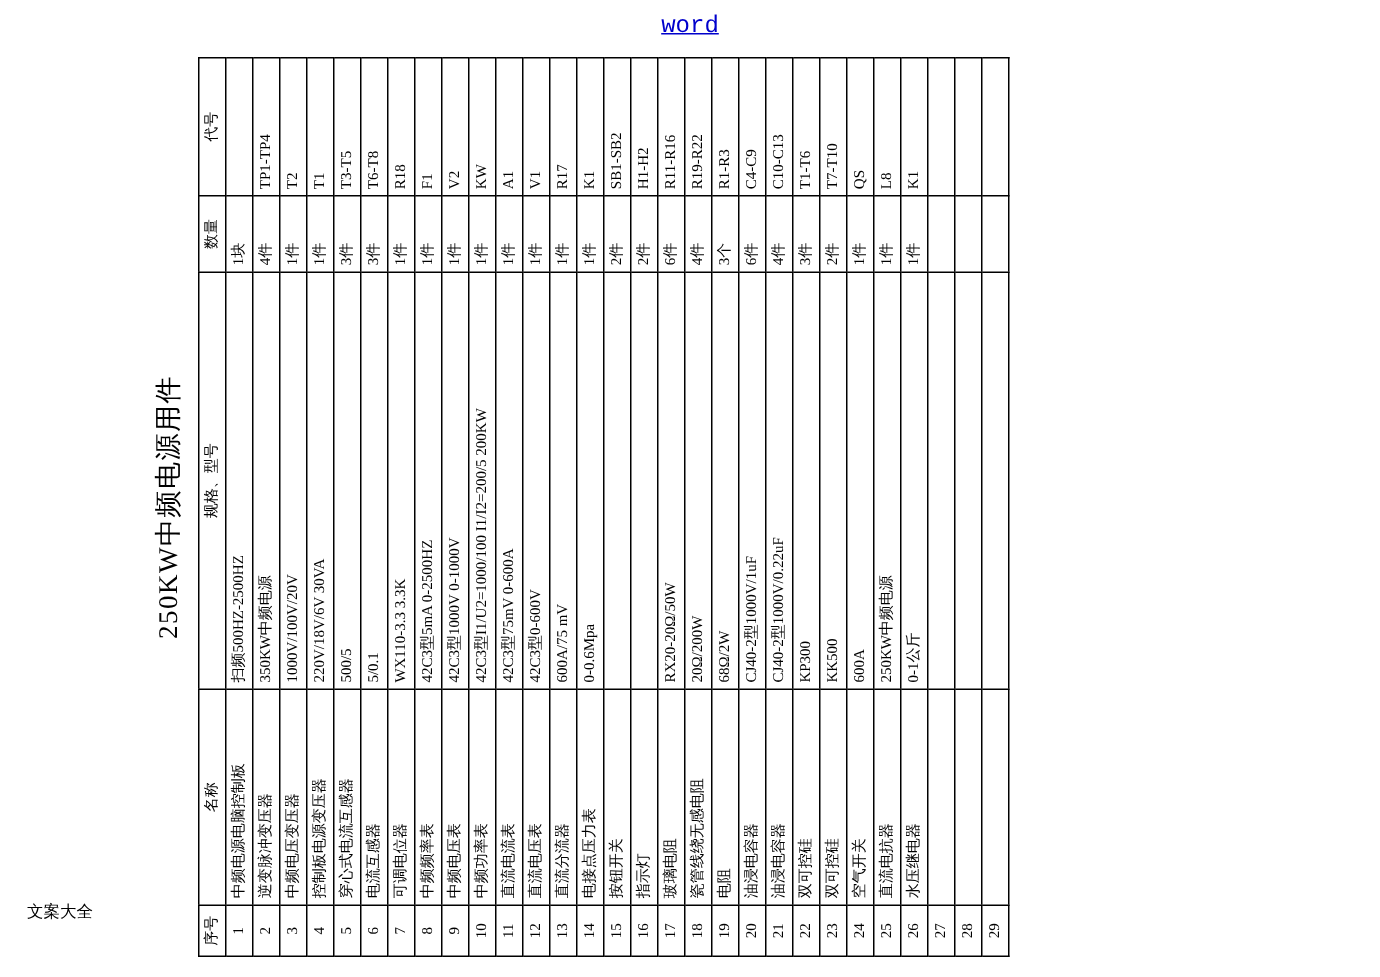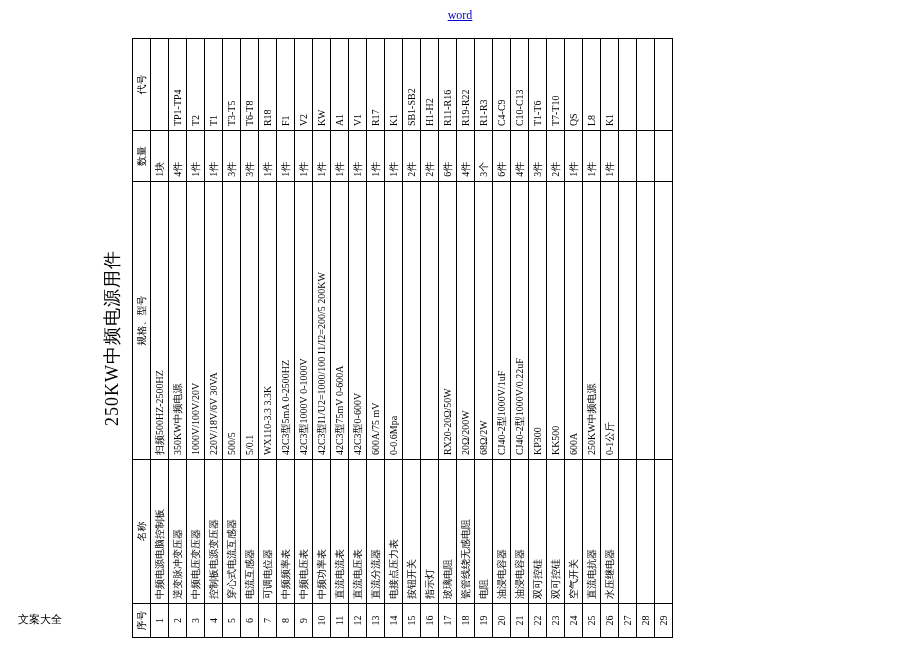--- a/index.html
+++ b/index.html
@@ -12,30 +12,29 @@
     position: relative;
     overflow: hidden;
   }
   .header-link {
     position: absolute;
     top: 8px;
     left: 50%;
     transform: translateX(-50%);
     color: #0000cc;
     text-decoration: underline;
-    font-size: 12px;
-    font-family: Liberation Serif, serif;
+    font-size: 16px;
+    font-family: Liberation Mono, monospace;
   }
   .side-label {
     position: absolute;
     left: 18px;
     top: 600px;
     font-size: 11px;
     writing-mode: horizontal-tb;
-    margin-top: 12px;
   }
   .rotated-container {
     position: absolute;
     left: 100px;
     top: 638px;
     transform: rotate(-90deg);
     transform-origin: left top;
     width: 600px;
   }
   .doc-title {

